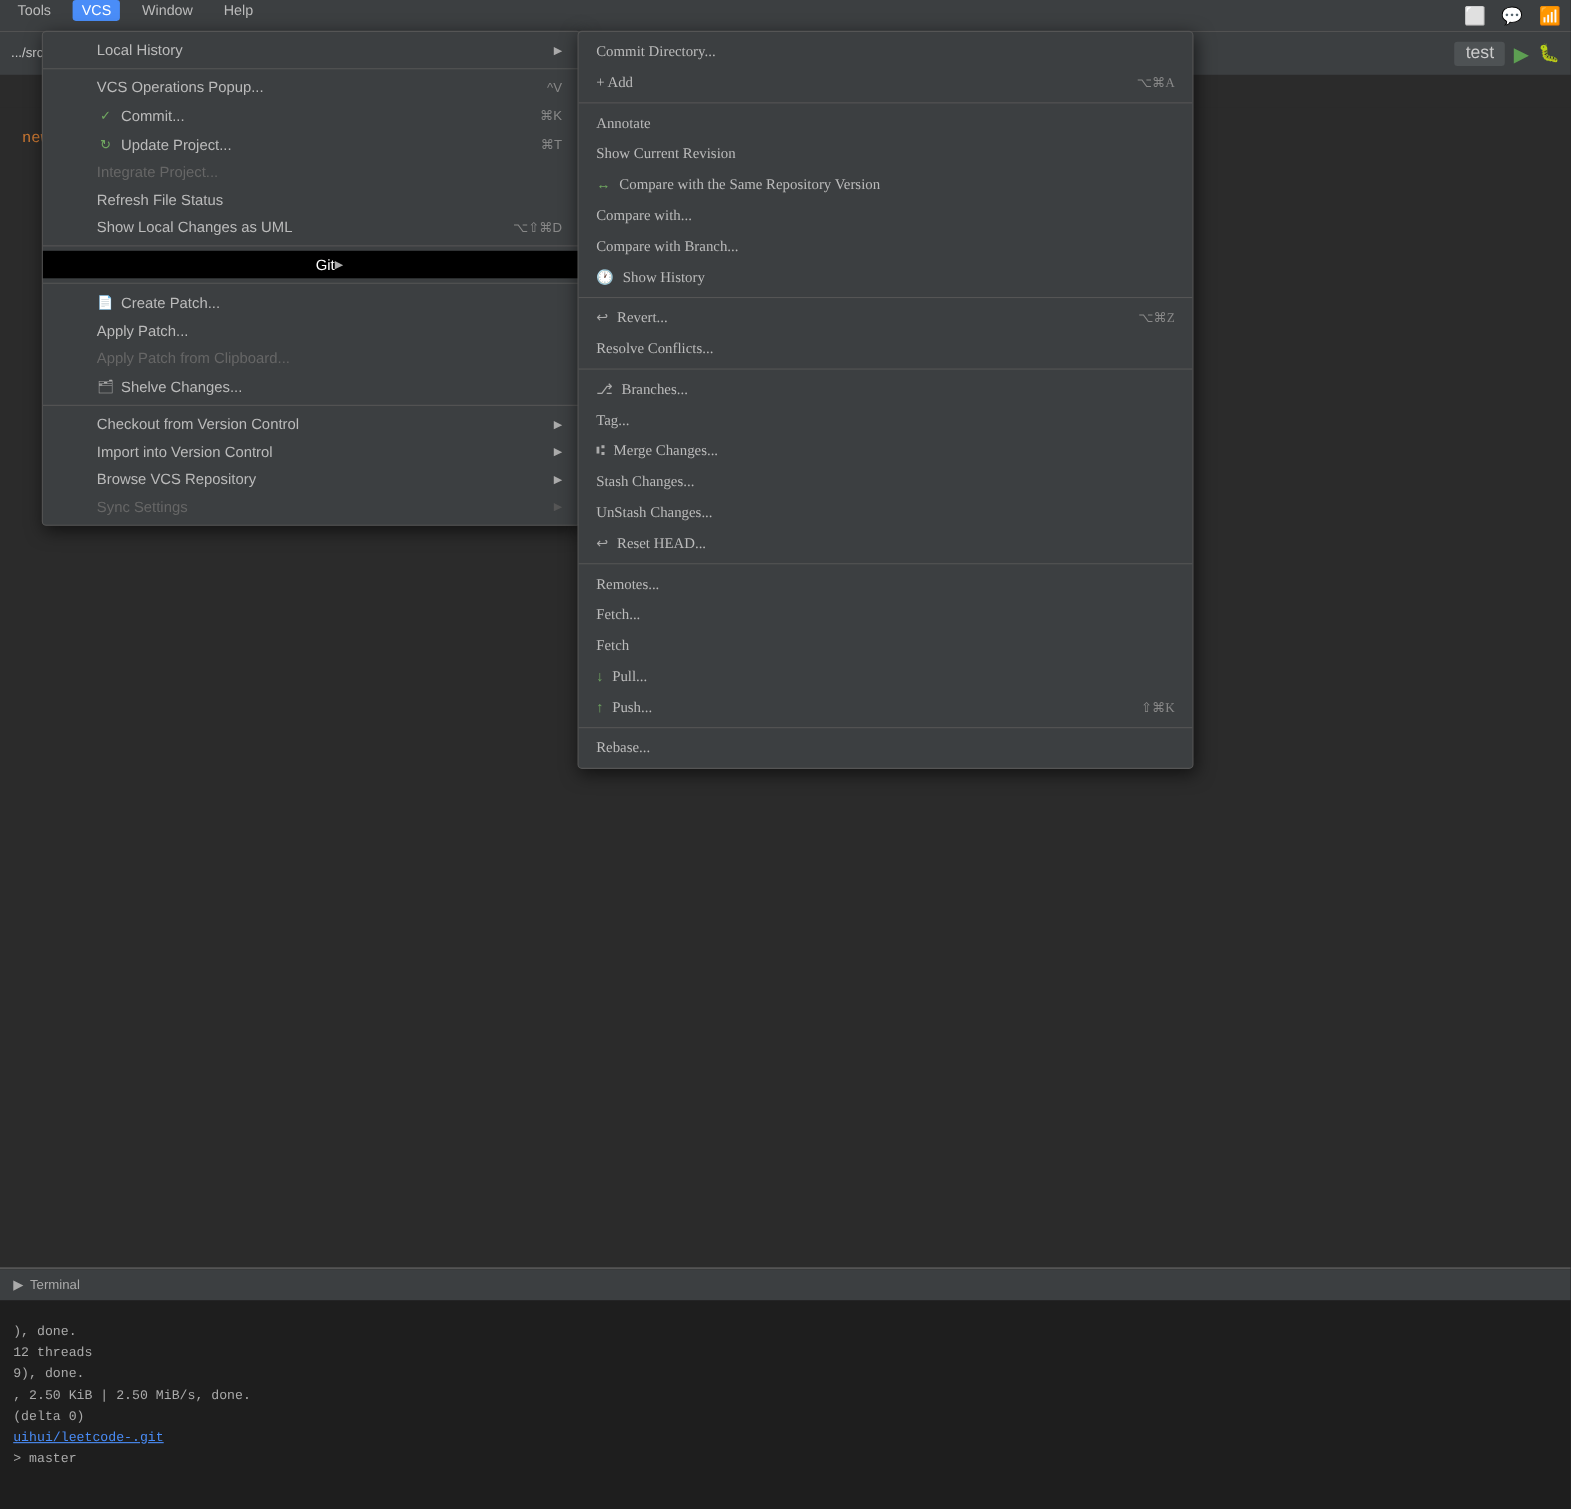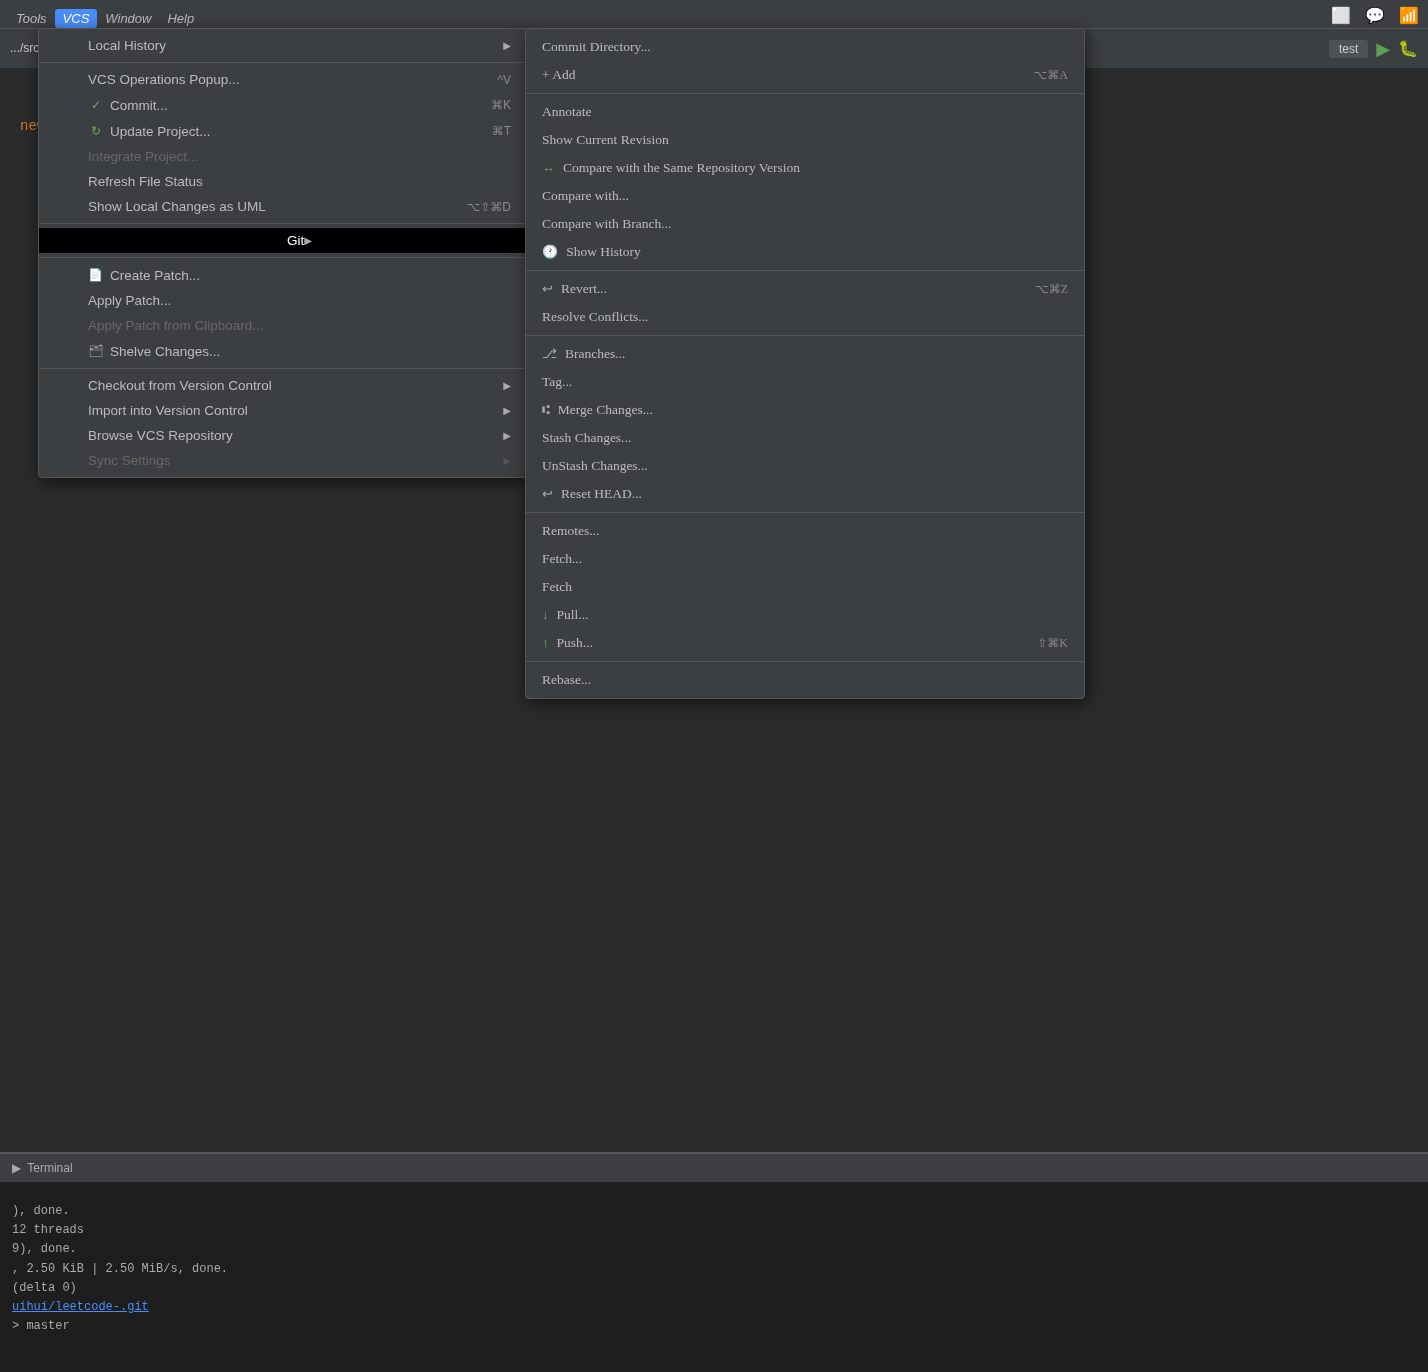--- a/index.html
+++ b/index.html
@@ -20,24 +20,23 @@
       background: #2b2b2b;
     }
 
     
     .menu-bar {
       position: absolute;
       top: 0; left: 0; right: 0;
       height: 28px;
       background: #3c3f41;
       display: flex;
-      align-items: flex-end;
+      align-items: flex-start;
       padding: 0 8px;
-      gap: 0;
-      font-style: italic;
+      gap: 12px;
     }
 
     .menu-bar-item {
       color: #bbbbbb;
       font-size: 13px;
       padding: 2px 8px;
       border-radius: 3px;
       cursor: pointer;
     }
 
@@ -270,21 +269,21 @@
 
 <div class="system-icons">
   <div class="system-icon">⬜</div>
   <div class="system-icon">💬</div>
   <div class="system-icon">📶</div>
 </div>
 
 <div class="ide-toolbar">
   <span style="color:#ccc;font-size:12px;">.../src/剑指offer/数组/code1.java [javase]</span>
   <span style="margin-left:auto; display:flex; gap:8px; align-items:center;">
-    <span style="color:#ccc;background:#4e5254;padding:2px 10px;border-radius:3px;font-size:12px;">test</span>
+    <span style="color:#ccc;background:#4e5254;padding:2px 10px;border-radius:3px;font-size:16px;">test</span>
     <span style="color:#5d9e52;font-size:18px;">▶</span>
     <span style="color:#ffaa33;font-size:16px;">🐛</span>
   </span>
 </div>
 
 <div class="code-area">
   <div class="code-line">
     <span class="keyword">new</span> <span class="class-name">HashMap&lt;~&gt;();</span>
   </div>
 </div>

